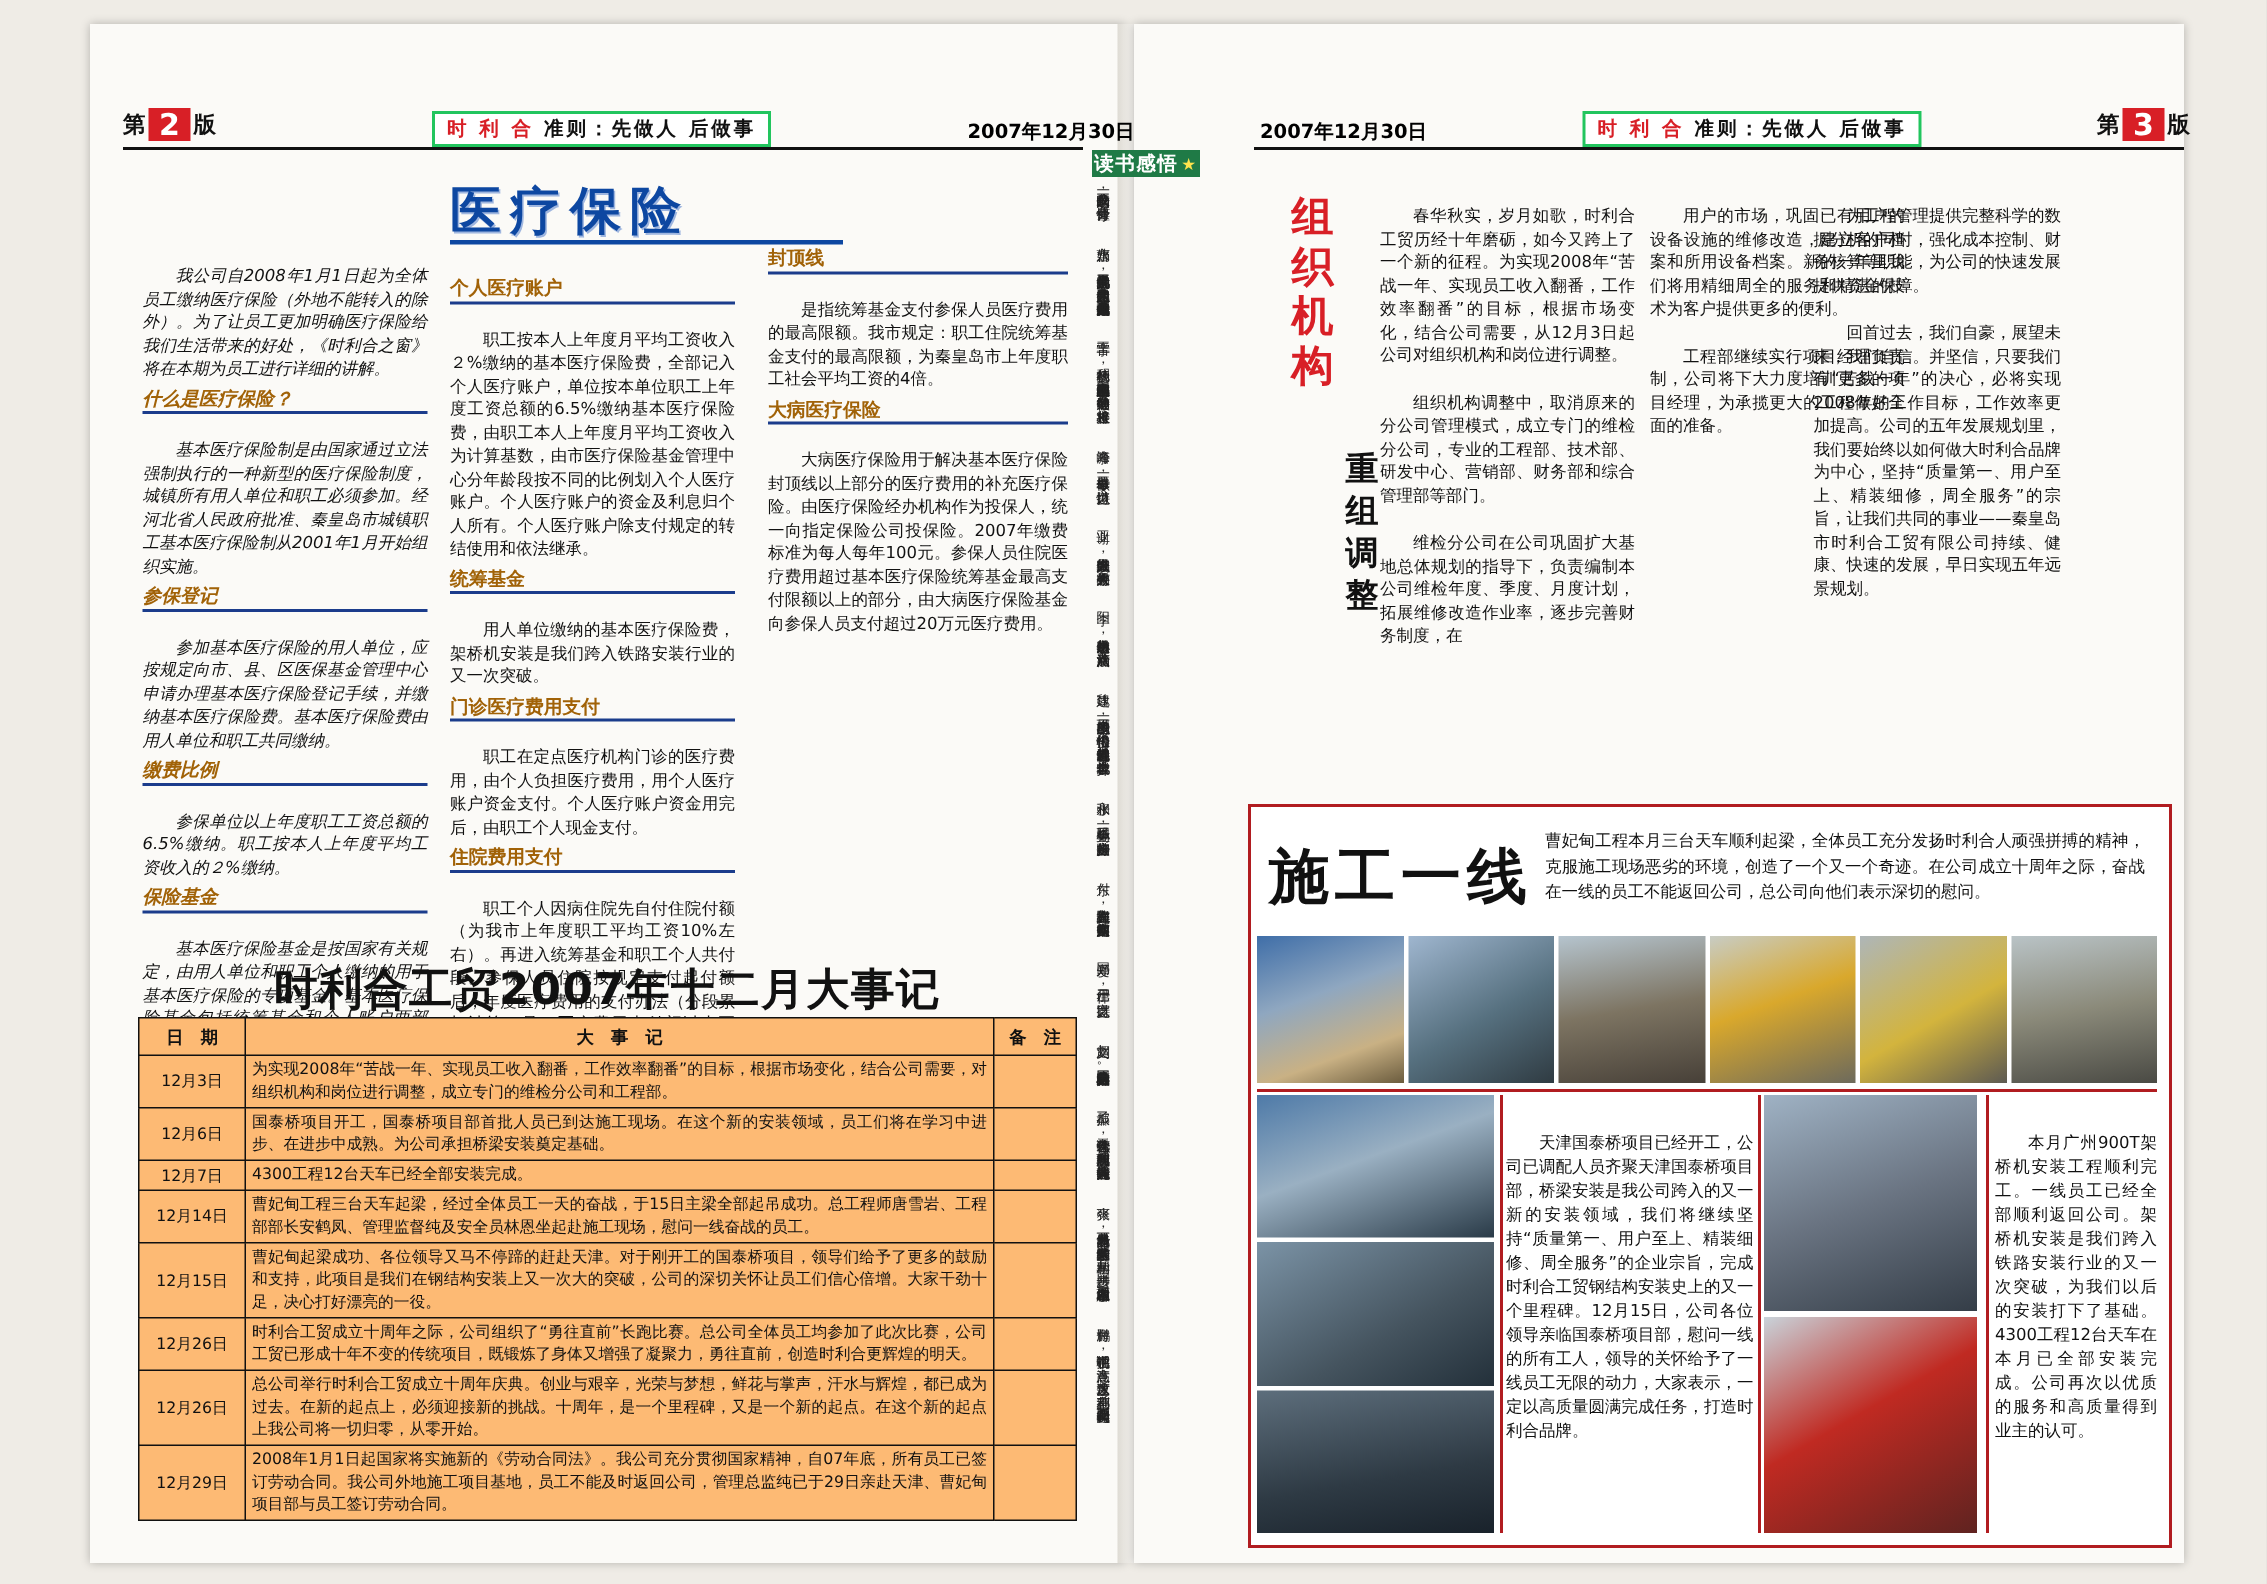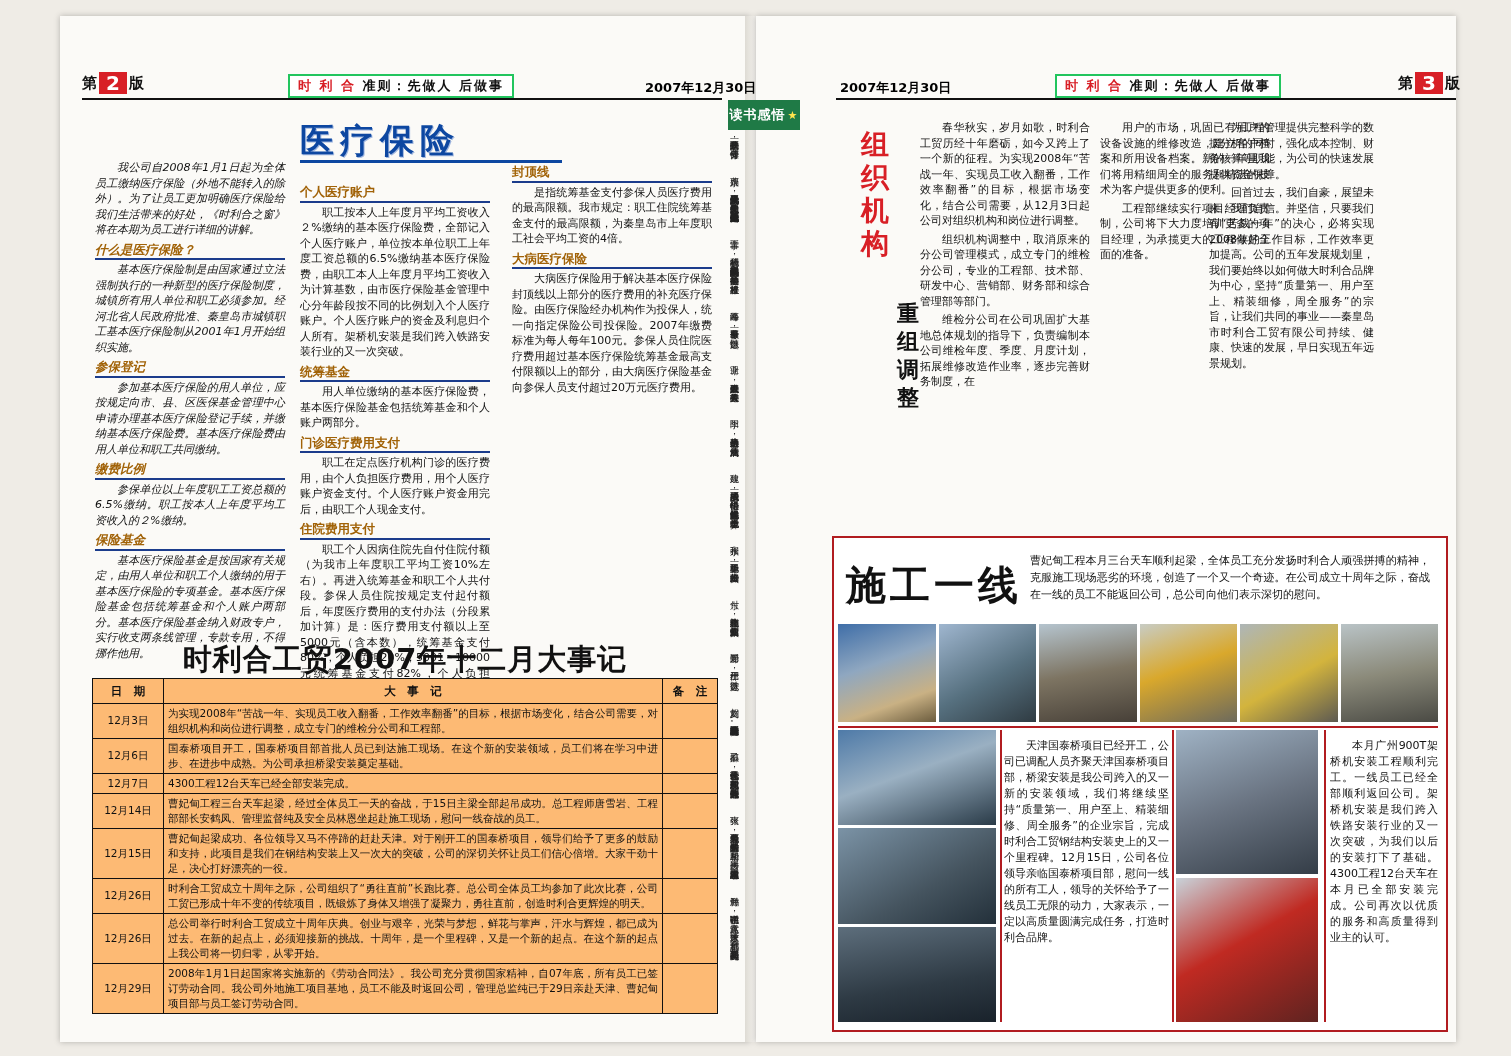--- a/index.html
+++ b/index.html
@@ -41,21 +41,21 @@
   .motto .red{color:#d81f26;}
   .dateline{position:absolute;font-size:13px;font-weight:bold;color:#000000;}
   .col-text{
     font-size:11px;line-height:15.5px;color:#111;text-align:justify;
     text-justify:inter-ideograph;
   }
   .sub-h{
     font-size:12.5px;font-weight:bold;color:#a16207;margin:4px 0 2px;
     border-bottom:2px solid #1b3c8c;display:block;padding-bottom:1px;
   }
-  p{margin:0 0 3px;text-indent:2em;}
+  p{margin:16px 0 3px;text-indent:2em;}
 
   
   .mi-title{
     position:absolute;left:300px;top:118px;width:270px;height:42px;
     font-size:34px;font-weight:bold;letter-spacing:6px;color:#0d47a1;
     text-shadow:1px 1px 0 #9fb6df;
   }
   .mi-underline{position:absolute;left:300px;top:160px;width:262px;height:3px;background:#0d47a1;}
 
   
@@ -75,21 +75,21 @@
   }
   table.events th,table.events td{border:1px solid #111;padding:2px 4px;vertical-align:middle;}
   table.events th{font-weight:bold;text-align:center;height:20px;font-size:11.5px;}
   td.date{width:62px;text-align:center;white-space:nowrap;}
   td.note{width:46px;}
   td.desc{line-height:15px;text-align:justify;}
 
   
   .readcol{position:absolute;left:728px;top:100px;width:72px;height:930px;}
   .read-badge{
-    width:72px;height:30px;background:#1f7a46;color:#fff;
+    width:72px;height:18px;background:#1f7a46;color:#fff;
     font-size:13px;font-weight:bold;letter-spacing:1px;
     display:flex;align-items:center;justify-content:center;text-align:right;
   }
   .read-badge .star{color:#ffe44d;font-size:11px;margin-left:2px;}
   .read-body{
     font-size:9px;line-height:12.5px;color:#222;margin-top:4px;
     writing-mode:vertical-rl;text-orientation:upright;height:890px;
     white-space:normal;
   }
 
@@ -182,23 +182,23 @@
     <span class="sub-h">参保登记</span>
     <p>参加基本医疗保险的用人单位，应按规定向市、县、区医保基金管理中心申请办理基本医疗保险登记手续，并缴纳基本医疗保险费。基本医疗保险费由用人单位和职工共同缴纳。</p>
     <span class="sub-h">缴费比例</span>
     <p>参保单位以上年度职工工资总额的6.5%缴纳。职工按本人上年度平均工资收入的２%缴纳。</p>
     <span class="sub-h">保险基金</span>
     <p>基本医疗保险基金是按国家有关规定，由用人单位和职工个人缴纳的用于基本医疗保险的专项基金。基本医疗保险基金包括统筹基金和个人账户两部分。基本医疗保险基金纳入财政专户，实行收支两条线管理，专款专用，不得挪作他用。</p>
   </div>
 
   <div class="c2b col-text">
     <span class="sub-h">个人医疗账户</span>
-    <p>职工按本人上年度月平均工资收入２%缴纳的基本医疗保险费，全部记入个人医疗账户，单位按本单位职工上年度工资总额的6.5%缴纳基本医疗保险费，由职工本人上年度月平均工资收入为计算基数，由市医疗保险基金管理中心分年龄段按不同的比例划入个人医疗账户。个人医疗账户的资金及利息归个人所有。架桥机安装是我们跨入铁路安装行业的又一次突破。</p>
+    <p>职工按本人上年度月平均工资收入２%缴纳的基本医疗保险费，全部记入个人医疗账户，单位按本单位职工上年度工资总额的6.5%缴纳基本医疗保险费，由职工本人上年度月平均工资收入为计算基数，由市医疗保险基金管理中心分年龄段按不同的比例划入个人医疗账户。个人医疗账户的资金及利息归个人所有。个人医疗账户除支付规定的转结使用和依法继承。</p>
     <span class="sub-h">统筹基金</span>
-    <p>用人单位缴纳的基本医疗保险费，基本医疗保险基金包括统筹基金和个人账户两部分。</p>
+    <p>用人单位缴纳的基本医疗保险费，架桥机安装是我们跨入铁路安装行业的又一次突破。</p>
     <span class="sub-h">门诊医疗费用支付</span>
     <p>职工在定点医疗机构门诊的医疗费用，由个人负担医疗费用，用个人医疗账户资金支付。个人医疗账户资金用完后，由职工个人现金支付。</p>
     <span class="sub-h">住院费用支付</span>
     <p>职工个人因病住院先自付住院付额（为我市上年度职工平均工资10%左右）。再进入统筹基金和职工个人共付段。参保人员住院按规定支付起付额后，年度医疗费用的支付办法（分段累加计算）是：医疗费用支付额以上至5000元（含本数），统筹基金支付80%，个人负担20%；5001－10000元统筹基金支付82%，个人负担18%；10001－20000元统筹基金支付87%，个人负担13%；20001元至最高支付限额（封顶线）统筹基金支付90%，个人负担10%。参保人员住院期间，使用属于基本医疗保险支付部分费用的药品，诊疗项目，统筹基金的95%，参保人员负担5%。</p>
   </div>
 
   <div class="c2c col-text">
     <p style="visibility:hidden;height:0;margin:0;">职工个人因病住院先自付住院付额（为我市上年度职工平均工资10%左右）。再进入统筹基金和职工个人共付段。参保人员住院按规定支付起付额后，年度医疗费用的支付办法（分段累加计算）是：医疗费用支付额以上至5000元（含本数），统筹基金支付80%，个人负担20%；5001－10000元统筹基金支付82%，个人负担18%；10001－20000元统筹基金支付87%，个人负担13%；20001元至最高支付限额（封顶线）统筹基金支付90%，个人负担10%。参保人员住院期间，使用属于基本医疗保险支付部分费用的药品，诊疗项目，统筹基金的95%，参保人员负担5%。</p>
     <span class="sub-h">封顶线</span>
     <p>是指统筹基金支付参保人员医疗费用的最高限额。我市规定：职工住院统筹基金支付的最高限额，为秦皇岛市上年度职工社会平均工资的4倍。</p>

